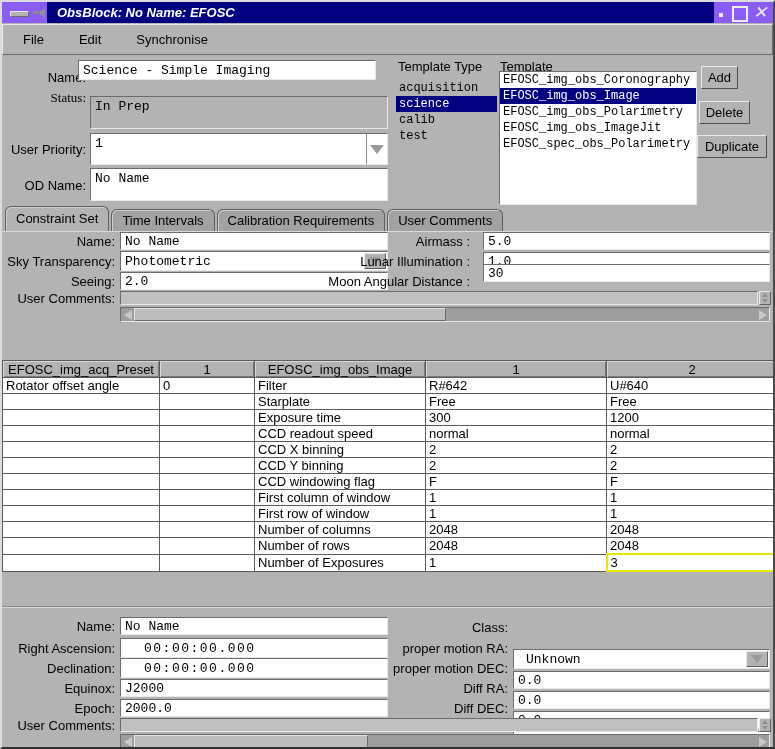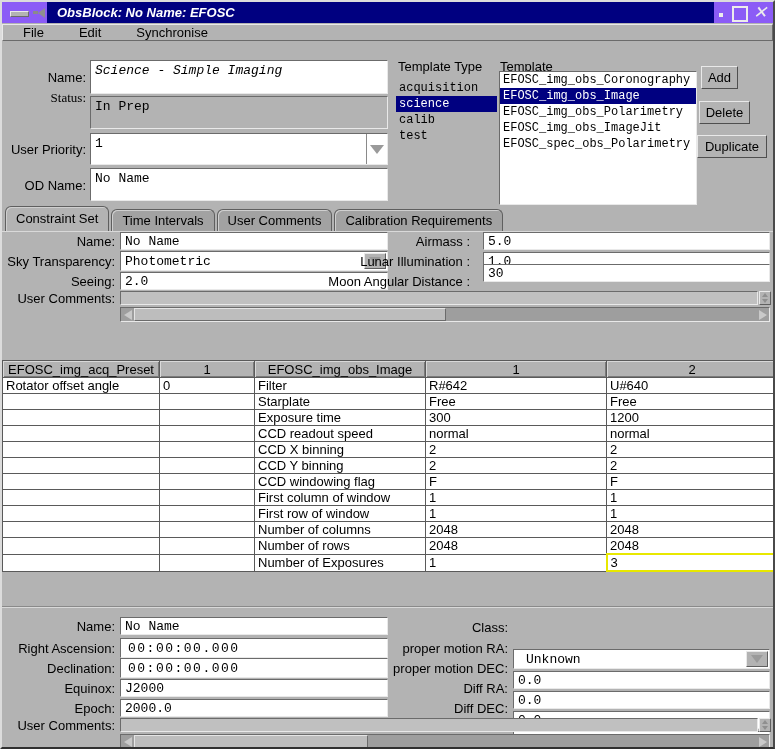--- a/index.html
+++ b/index.html
@@ -26,34 +26,34 @@
     border:1px solid;border-color:#e9e9e9 #6b6b6b #6b6b6b #e9e9e9;}
   #tb-pin{left:31px;top:6px;width:12px;height:10px;}
   #tb-pin .p1{position:absolute;left:0;top:3px;width:5px;height:3px;background:#8a8a8a;}
   #tb-pin .p2{position:absolute;left:5px;top:0;width:0;height:0;
     border-top:5px solid transparent;border-bottom:5px solid transparent;border-right:7px solid #8f8f8f;}
   #btn-min-dot{right:50px;top:11px;width:4px;height:4px;background:#ececec;}
   #btn-max{right:25px;top:4px;width:12px;height:12px;border:2px solid #ececec;background:transparent;}
   #btn-close{right:3px;top:0px;width:20px;height:21px;color:#ececec;font-size:17px;line-height:21px;text-align:center;}
 
   
-  #menubar{left:0;top:22px;width:771px;height:17px;background:#b3b3b3;
+  #menubar{left:0;top:22px;width:771px;height:31px;background:#b3b3b3;
     border-top:1px solid #e9e9e9;border-left:1px solid #e9e9e9;
     border-bottom:1px solid #6b6b6b;border-right:1px solid #6b6b6b;
     display:flex;align-items:center;padding-left:16px;gap:27px;box-sizing:border-box;}
   .menu-item{padding:2px 4px;white-space:nowrap;}
 
   
   .lbl{position:absolute;text-align:right;white-space:nowrap;}
   .field{position:absolute;background:#fff;box-sizing:border-box;
     font-family:"Liberation Mono",monospace;font-size:13px;
     padding:2px 4px;white-space:nowrap;overflow:hidden;}
   .field.center{display:flex;align-items:center;padding-top:0;padding-bottom:0;}
   #lbl-ob-name{left:0;top:68px;width:84px;}
-  #f-ob-name{left:88px;top:58px;width:298px;height:34px;font-style:italic;}
+  #f-ob-name{left:76px;top:58px;width:298px;height:20px;}
   #lbl-ob-status{left:0;top:88px;width:84px;font-family:Liberation Serif, serif;}
   #f-ob-status{left:88px;top:94px;width:298px;height:33px;background:#b3b3b3;}
   #lbl-ob-priority{left:0;top:140px;width:84px;}
   #f-ob-priority{left:88px;top:131px;width:298px;height:32px;}
   #lbl-ob-od{left:0;top:176px;width:84px;}
   #f-ob-od{left:88px;top:166px;width:298px;height:33px;}
   .prio-arrow{position:absolute;right:0;top:0;bottom:0;width:20px;
     border-left:1px solid #8a8a8a;display:flex;align-items:center;justify-content:center;background:#fff;}
   .tri-down{width:0;height:0;border-left:7px solid transparent;
     border-right:7px solid transparent;border-top:9px solid #9a9a9a;}
@@ -118,21 +118,21 @@
     padding:0 3px;white-space:nowrap;overflow:hidden;}
   #param-table td.sel{border:2px solid #e8e800;}
 
   
   #sep-dark{left:0;top:604px;width:771px;height:1px;background:#8a8a8a;}
   #sep-light{left:0;top:605px;width:771px;height:1px;background:#d9d9d9;}
 
   
   .t-lbl-r{left:260px;width:246px;}
   .t-in-r{left:511px;width:257px;height:18px;margin-top:32px;}
-  .spaced{letter-spacing:1.5px;padding-left:7px;text-align:center;}
+  .spaced{letter-spacing:1.5px;padding-left:23px;text-align:center;}
   #tg-scroll{top:732px;}  #tg-scroll .sb-thumb{width:234px;}
   #tg-comment{top:716px;} #tg-spin{top:716px;}
 </style>
 </head>
 <body>
 
 <div id="titlebar" class="abs">
   <div class="abs tb-dash"></div>
   <div id="tb-pin" class="abs">
     <div class="p1"></div>
@@ -184,22 +184,22 @@
   </div>
 <div id="tmpl-buttons">
     <div class="btn btn-0">Add</div>
     <div class="btn btn-1">Delete</div>
     <div class="btn btn-2">Duplicate</div>
   </div>
 
 <div id="tabs" class="abs">
     <div class="tab active">Constraint Set</div>
     <div class="tab">Time Intervals</div>
+    <div class="tab">Calibration Requirements</div>
     <div class="tab">User Comments</div>
-    <div class="tab">Calibration Requirements</div>
   </div>
 <div id="panel-top-line" class="abs"></div>
 
 <div class="lbl c-lbl-l" style="top:232px;">Name:</div>
 <div class="field sunken center c-in-l" style="top:230px;">No Name</div>
 <div class="lbl c-lbl-r" style="top:232px;">Airmass :</div>
 <div class="field sunken center c-in-r" style="top:230px;">5.0</div>
 
 <div class="lbl c-lbl-l" style="top:252px;">Sky Transparency:</div>
 <div class="field sunken center c-in-l" style="top:249px;height:20px;">

